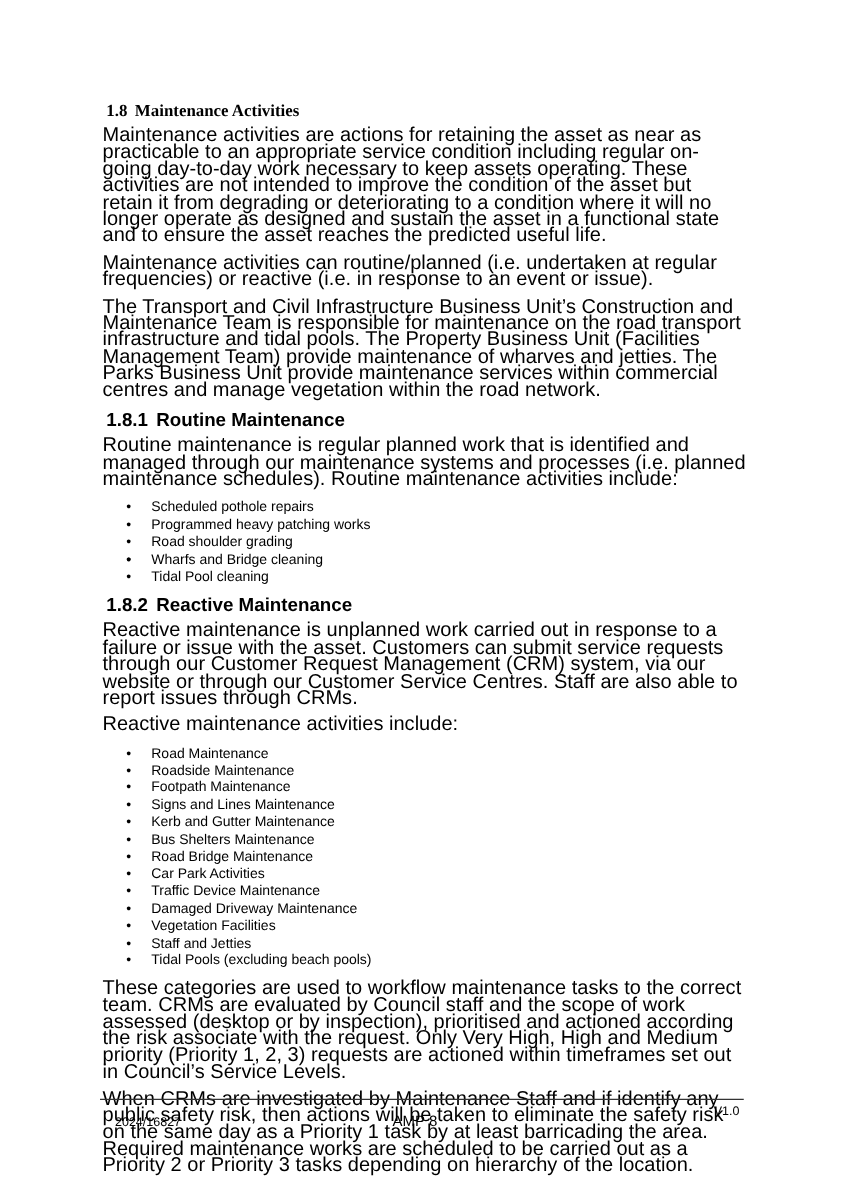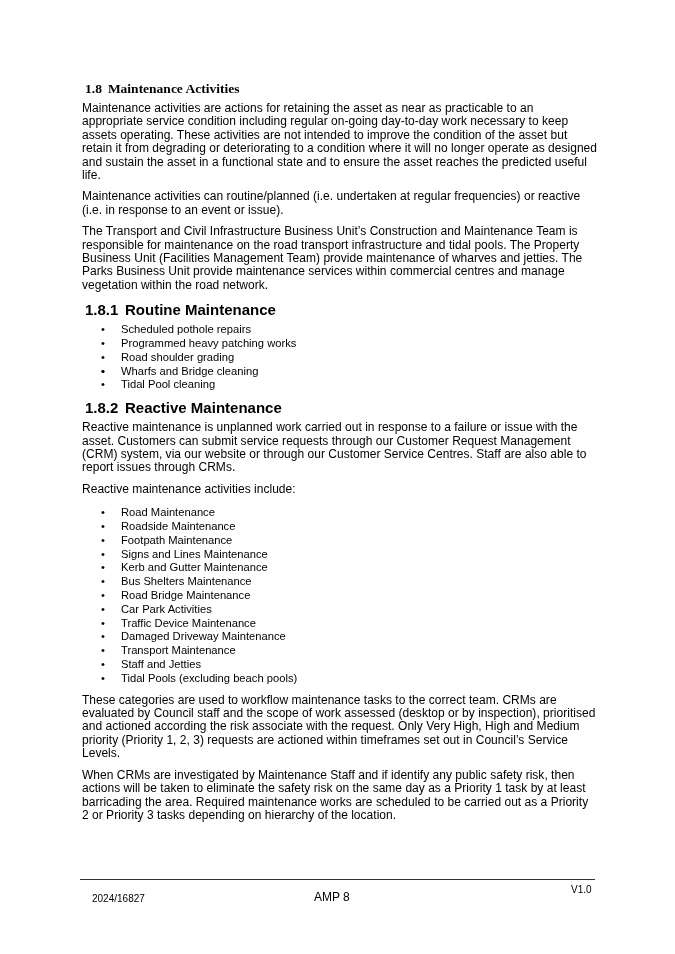--- a/index.html
+++ b/index.html
@@ -34,21 +34,21 @@
       font-size: 15px;
       font-weight: bold;
       margin: 0 0 5px 3px;
       line-height: 16px;
     }
     h2 .num {
       display: inline-block;
       width: 40px;
     }
     p {
-      font-size: 12px;
+      font-size: 16px;
       line-height: 13.4px;
       margin: 0 0 8px 0;
       letter-spacing: 0.02px;
     }
     ul {
       list-style: none;
       margin: 0 0 8px 0;
       padding: 0;
     }
     li {
@@ -102,20 +102,21 @@
     <span class="num">1.8</span><span>Maintenance Activities</span>
   </h1>
 
   <p>Maintenance activities are actions for retaining the asset as near as practicable to an appropriate service condition including regular on-going day-to-day work necessary to keep assets operating. These activities are not intended to improve the condition of the asset but retain it from degrading or deteriorating to a condition where it will no longer operate as designed and sustain the asset in a functional state and to ensure the asset reaches the predicted useful life.</p>
   <p>Maintenance activities can routine/planned (i.e. undertaken at regular frequencies) or reactive (i.e. in response to an event or issue).</p>
   <p class="spacer-after-para">The Transport and Civil Infrastructure Business Unit’s Construction and Maintenance Team is responsible for maintenance on the road transport infrastructure and tidal pools.  The Property Business Unit (Facilities Management Team) provide maintenance of wharves and jetties.  The Parks Business Unit provide maintenance services within commercial centres and manage vegetation within the road network.</p>
 
   <h2>
     <span class="num">1.8.1</span><span>Routine Maintenance</span>
   </h2>
+  <p class="spacer-after-para">Routine maintenance is regular planned work that is identified and managed through our maintenance systems and processes (i.e. planned maintenance schedules). Routine maintenance activities include:</p>
 
   <ul>
     <li><span class="bullet">•</span><span>Scheduled pothole repairs</span></li>
     <li><span class="bullet">•</span><span>Programmed heavy patching works</span></li>
     <li><span class="bullet">•</span><span>Road shoulder grading</span></li>
     <li><span class="bullet">•</span></li>
     <li><span class="bullet">•</span><span>Wharfs and Bridge cleaning</span></li>
     <li><span class="bullet">•</span><span>Tidal Pool cleaning</span></li>
   </ul>
 
@@ -129,21 +130,21 @@
     <li><span class="bullet">•</span><span>Road Maintenance</span></li>
     <li><span class="bullet">•</span><span>Roadside Maintenance</span></li>
     <li><span class="bullet">•</span><span>Footpath Maintenance</span></li>
     <li><span class="bullet">•</span><span>Signs and Lines Maintenance</span></li>
     <li><span class="bullet">•</span><span>Kerb and Gutter Maintenance</span></li>
     <li><span class="bullet">•</span><span>Bus Shelters Maintenance</span></li>
     <li><span class="bullet">•</span><span>Road Bridge Maintenance</span></li>
     <li><span class="bullet">•</span><span>Car Park Activities</span></li>
     <li><span class="bullet">•</span><span>Traffic Device Maintenance</span></li>
     <li><span class="bullet">•</span><span>Damaged Driveway Maintenance</span></li>
-    <li><span class="bullet">•</span><span>Transport Maintenance</span></li>
+    <li><span class="bullet">•</span><span>Vegetation Facilities</span></li>
     <li><span class="bullet">•</span><span>Staff and Jetties</span></li>
     <li><span class="bullet">•</span><span>Tidal Pools (excluding beach pools)</span></li>
   </ul>
 
   <p>These categories are used to workflow maintenance tasks to the correct team. CRMs are evaluated by Council staff and the scope of work assessed (desktop or by inspection), prioritised and actioned according the risk associate with the request. Only Very High, High and Medium priority (Priority 1, 2, 3) requests are actioned within timeframes set out in Council’s Service Levels.</p>
   <p>When CRMs are investigated by Maintenance Staff and if identify any public safety risk, then actions will be taken to eliminate the safety risk on the same day as a Priority 1 task by at least barricading the area. Required maintenance works are scheduled to be carried out as a Priority 2 or Priority 3 tasks depending on hierarchy of the location.</p>
 </div>
 
 <div class="footer-rule"></div>
 <div class="footer-left">2024/16827</div>

